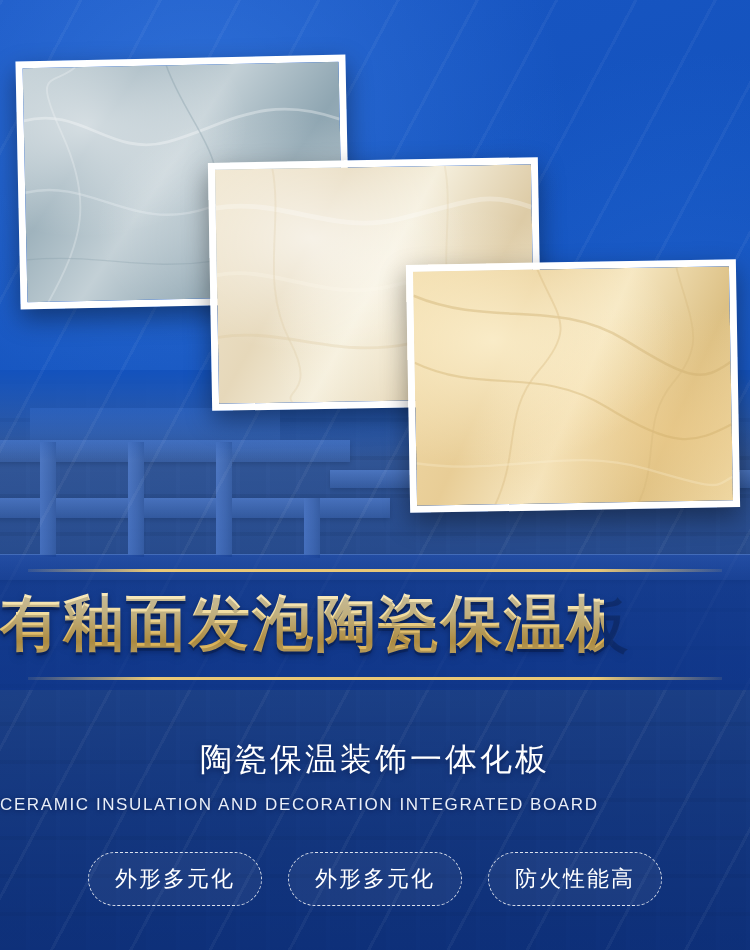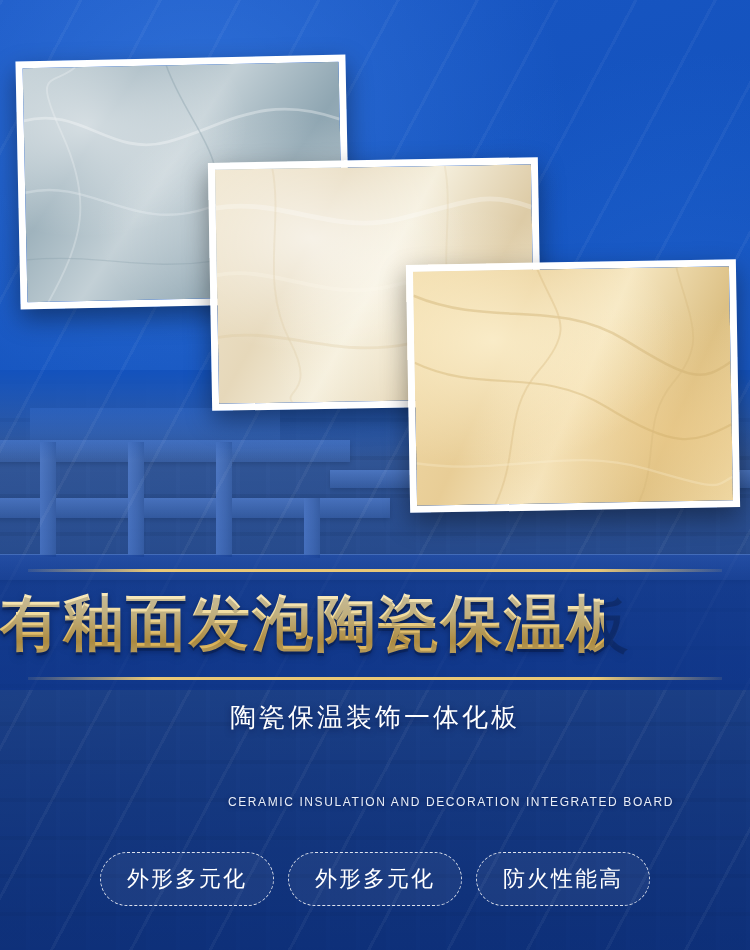--- a/index.html
+++ b/index.html
@@ -190,51 +190,51 @@
     -webkit-text-fill-color: transparent;
     text-shadow: 0 3px 0 rgba(0,0,0,0.20);
     filter: drop-shadow(0 3px 3px rgba(0,20,70,0.55));
     white-space: nowrap;
   }
 
   
   .subtitle-cn {
     position: absolute;
     left: 0;
-    top: 700px;
+    top: 738px;
     width: 750px;
     text-align: center;
     font-family: "DejaVu Sans", sans-serif;
-    font-size: 26px;
+    font-size: 32px;
     letter-spacing: 3px;
     color: #ffffff;
     text-shadow: 0 2px 6px rgba(0,15,60,0.6);
   }
   .subtitle-en {
     position: absolute;
     left: 0;
     top: 795px;
     width: 674px;
-    text-align: right;
+    text-align: left;
     font-family: "Liberation Sans", sans-serif;
-    font-size: 12px;
+    font-size: 17px;
     letter-spacing: 1.6px;
     color: #e9eef8;
     text-shadow: 0 1px 4px rgba(0,15,60,0.6);
   }
 
   
   .pills {
     position: absolute;
     left: 0;
     top: 852px;
     width: 750px;
     display: flex;
     justify-content: center;
-    gap: 14px;
+    gap: 26px;
   }
   .pill {
     border: 1.5px dashed rgba(255,255,255,0.85);
     border-radius: 30px;
     padding: 11px 26px;
     color: #ffffff;
     font-family: "DejaVu Sans", sans-serif;
     font-size: 22px;
     letter-spacing: 2px;
     background: rgba(255,255,255,0.05);

